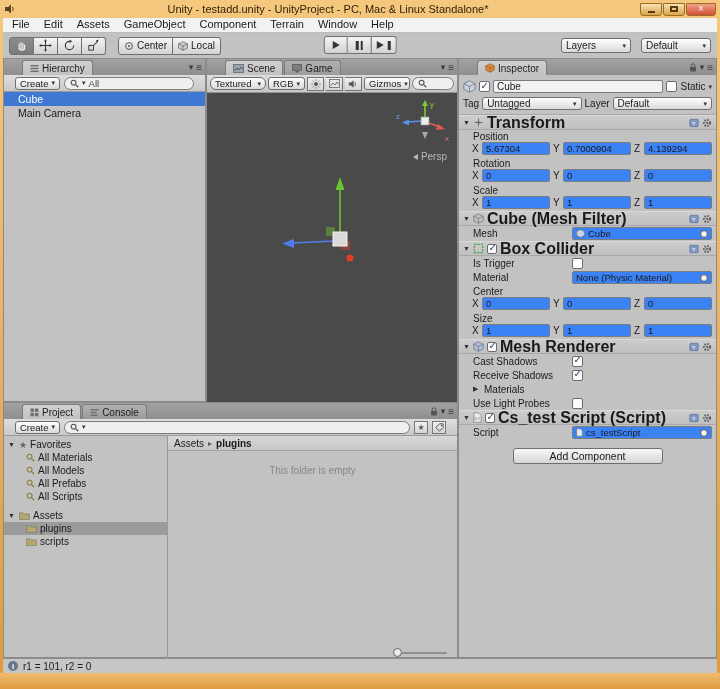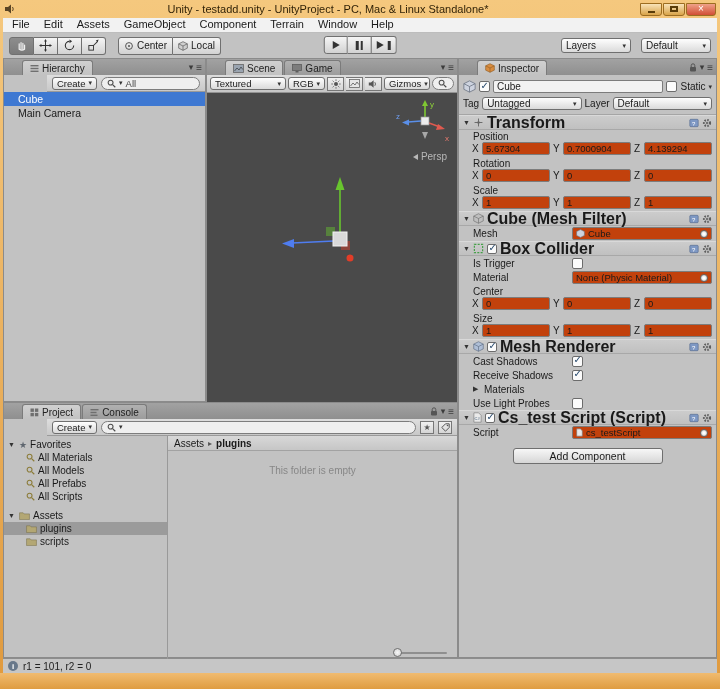--- a/index.html
+++ b/index.html
@@ -35,21 +35,21 @@
   .panel{position:absolute;background:#c2c2c2;border:1px solid #8b8b8b;}
   #hierarchy{left:0;top:0;width:203px;height:344px;}
   #scene{left:203px;top:0;width:252px;height:344px;}
   #project{left:0;top:344px;width:455px;height:256px;}
   #inspector{left:455px;top:0;width:259px;height:600px;}
   .tabstrip{height:16px;background:linear-gradient(#a2a2a2,#8f8f8f);display:flex;align-items:flex-end;padding-left:18px;position:relative;flex:0 0 16px;}
   .tab{height:15px;display:flex;align-items:center;gap:3px;padding:0 7px;font-size:10px;color:#222;background:linear-gradient(#b1b1b1,#9c9c9c);border-radius:3px 3px 0 0;border:1px solid #7b7b7b;border-bottom:none;margin-right:1px;white-space:nowrap;}
   .tab.active{background:linear-gradient(#d0d0d0,#c2c2c2);}
   .pmenu{position:absolute;right:3px;top:3px;display:flex;gap:3px;align-items:center;color:#3c3c3c;font-size:9px;}
   .burger{font-size:10px;line-height:9px;}
-  .subbar{height:17px;display:flex;align-items:center;gap:4px;padding:0 5px;background:linear-gradient(#dedede,#c8c8c8);border-bottom:1px solid #9a9a9a;flex:0 0 17px;margin-left:43px;}
+  .subbar{height:17px;display:flex;align-items:center;gap:4px;padding:0 11px;background:linear-gradient(#dedede,#c8c8c8);border-bottom:1px solid #9a9a9a;flex:0 0 17px;}
   .popup.small{height:13px;font-size:9.5px;padding:0 4px;}
   .searchbox{height:13px;flex:1;min-width:0;background:#efefef;border:1px solid #7d7d7d;border-radius:7px;display:flex;align-items:center;padding:0 5px;gap:3px;font-size:9.5px;color:#444;}
   .searchbox .caret{margin-left:0;}
   .hrow{height:14px;display:flex;align-items:center;padding-left:14px;font-size:10.5px;}
   .hrow.selected{background:#3e78d2;color:#fff;}
   .scenebar{height:18px;display:flex;align-items:center;gap:2px;padding:0 3px;background:linear-gradient(#dcdcdc,#c6c6c6);border-bottom:1px solid #939393;flex:0 0 18px;}
   .togglebtn{width:17px;height:14px;border:1px solid #777;background:linear-gradient(#f0f0f0,#d5d5d5);display:flex;align-items:center;justify-content:center;flex:0 0 auto;}
   .togglebtn + .togglebtn{border-left:none;}
   .viewport{position:relative;width:100%;height:310px;background:#4a4a4a;overflow:hidden;}
   .axis-gizmo{position:absolute;top:4px;right:4px;}
@@ -81,21 +81,21 @@
   .row2 .popup{flex:1;height:13px;min-width:0;}
   .cb{width:11px;height:11px;background:#fbfbfb;border:1px solid #6c6c6c;border-radius:2px;position:relative;display:inline-block;flex:0 0 auto;}
   .cb.checked::after{content:"✓";position:absolute;left:0.5px;top:-2.5px;font-size:10px;font-weight:bold;color:#24476b;}
   .chead{height:15px;display:flex;align-items:center;gap:3px;padding:0 4px;background:linear-gradient(#cccccc,#c0c0c0);border-top:1px solid #d9d9d9;border-bottom:1px solid #a8a8a8;}
   .chead .fold{font-size:7px;color:#333;}
   .chead .cb{width:10px;height:10px;}
   .ctitle{font-weight:bold;font-size:16px;flex:1;white-space:nowrap;overflow:hidden;}
   .sublabel{font-size:10px;padding:1px 4px 0 14px;height:12px;}
   .xyz{display:flex;align-items:center;gap:3px;padding:0 4px 2px 13px;}
   .axl{font-size:10px;width:7px;flex:0 0 7px;}
-  .fieldbox{flex:1;min-width:0;height:13px;background:#c2410c;border:1px solid #7c7c7c;border-radius:2px;padding:0 3px;font-size:9.5px;display:flex;align-items:center;gap:3px;overflow:hidden;white-space:nowrap;}
+  .fieldbox{flex:1;min-width:0;height:13px;background:#3b82f6;border:1px solid #7c7c7c;border-radius:2px;padding:0 3px;font-size:9.5px;display:flex;align-items:center;gap:3px;overflow:hidden;white-space:nowrap;}
   .prow{display:flex;align-items:center;gap:3px;padding:1px 4px 1px 14px;min-height:14px;font-size:10px;}
   .plbl{width:96px;flex:0 0 96px;white-space:nowrap;}
   .picker{margin-left:auto;width:8px;height:8px;border-radius:50%;border:1px solid #666;background:radial-gradient(circle,#fff 25%,#b8b8b8 95%);flex:0 0 auto;}
   .fold-row .fold{font-size:7px;color:#333;width:8px;}
   .addcomp-wrap{display:flex;justify-content:center;padding:8px 0;}
   .addcomp{width:150px;height:16px;background:linear-gradient(#f7f7f7,#d6d6d6);border:1px solid #6f6f6f;border-radius:3px;font-size:10.5px;font-family:inherit;color:#1a1a1a;}
   .statusbar{height:15px;flex:0 0 15px;border-top:1px solid #8d8d8d;background:#c6c6c6;display:flex;align-items:center;gap:5px;padding:0 5px;font-size:10px;color:#222;}
   .info-ico{width:10px;height:10px;border-radius:50%;background:#6a7population4;background:#68788a;color:#fff;font-size:8px;display:flex;align-items:center;justify-content:center;font-weight:bold;}
   .bottom-edge{position:absolute;left:0;bottom:0;width:720px;height:16px;background:linear-gradient(#f0bb70,#df9c41);}
   svg{display:block;flex:0 0 auto;}
@@ -267,21 +267,21 @@
                 <rect x="3.5" y="7" width="3" height="1.5" fill="#5c5c5c"></rect>
               </svg>
             <span>Game</span>
           </div>
           <div class="pmenu">
               <span>▾</span>
               <span class="burger">≡</span>
             </div>
         </div>
         <div class="scenebar">
-          <div class="popup small" style="width:76px;">
+          <div class="popup small" style="width:56px;border-radius:6px;">
               <span>Textured</span>
               <span class="caret">▾</span>
             </div>
           <div class="popup small" style="width:37px;">
               <span>RGB</span>
               <span class="caret">▾</span>
             </div>
           <span class="togglebtn">
             <svg width="10" height="10" viewBox="0 0 10 10">
                 <circle cx="5" cy="5" r="2" fill="#555"></circle>

